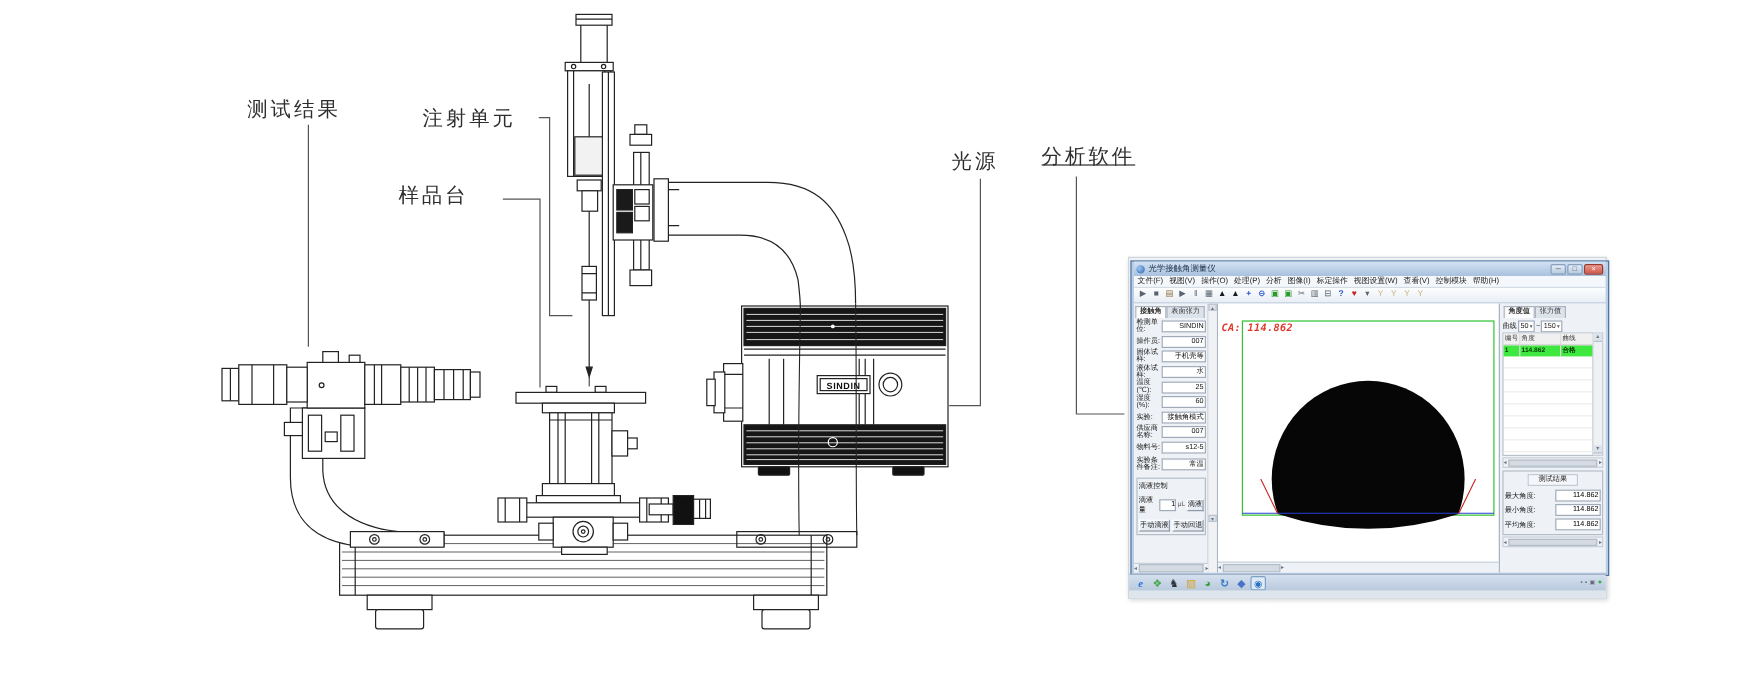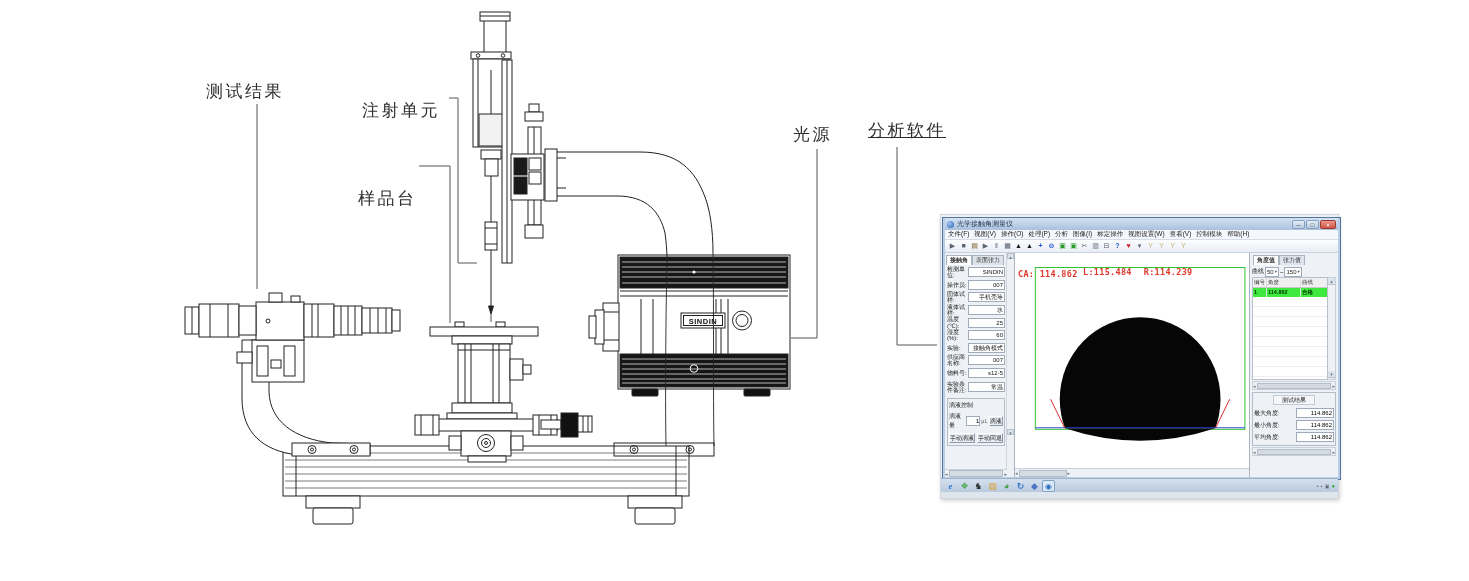--- a/index.html
+++ b/index.html
@@ -61,21 +61,21 @@
   .btnrow{display:flex;gap:2px;margin-top:3px;}
   .btnrow .btn{flex:1;height:10px;box-sizing:border-box;}
   .hscroll{position:absolute;left:0;bottom:0;height:7px;right:7px;background:#eef0f4;border-top:1px solid #c8d0da;
            display:flex;align-items:center;font-size:5px;color:#6b7683;}
   .hscroll .thumb{height:5px;background:#d4dbe3;border:1px solid #b3bdc9;flex:1;margin:0 1px;}
 
   
   .cpanel{flex:1;position:relative;background:#fff;overflow:hidden;}
   .meas{position:absolute;left:3px;font-family:"DejaVu Sans Mono",monospace;font-weight:bold;
         font-size:8.5px;color:#e0392b;letter-spacing:.3px;white-space:pre;}
-  .m1{top:4px;} .m2{top:16px;}
+  .m1{top:4px;} .m2{top:16px;font-style:italic;}
   .meas .rspace{margin-left:12px;}
   .cscroll{position:absolute;left:0;right:0;bottom:0;height:8px;background:#eef1f5;border-top:1px solid #c8d0da;
            display:flex;align-items:center;font-size:5px;color:#6b7683;}
   .cscroll .thumb{width:46px;height:5px;background:#d4dbe3;border:1px solid #b3bdc9;margin:0 1px;}
 
   
   .rpanel{width:89px;flex:none;border-left:1px solid #aab4c2;background:#eef1f5;padding:0 2px;box-sizing:border-box;position:relative;}
   .filterrow{display:flex;align-items:center;height:11px;font-size:6px;color:#222;gap:1px;}
   .mini-sel{background:#fff;border:1px solid #9fabb9;font-size:6px;height:8px;line-height:8px;padding:0 1px;display:flex;align-items:center;}
   .mini-sel .car{font-size:4.5px;color:#555;margin-left:1px;}
@@ -261,22 +261,22 @@
     <g stroke="#555" stroke-width="1">
       <path d="M257,104V289"></path>
       <path d="M449,98H458V263H477"></path>
       <path d="M419,166H450V323"></path>
       <path d="M817,149V338H791"></path>
       <path d="M897,147V345H937"></path>
     </g>
   </svg>
 
   <div class="dlabel" style="left:206px;top:80px;">测试结果</div>
-  <div class="dlabel" style="left:362px;top:87px;margin-top:12px;">注射单元</div>
-  <div class="dlabel" style="left:358px;top:151px;margin-top:36px;">样品台</div>
+  <div class="dlabel" style="left:352px;top:87px;">注射单元</div>
+  <div class="dlabel" style="left:332px;top:151px;">样品台</div>
   <div class="dlabel" style="left:793px;top:123px;">光源</div>
   <div class="dlabel" style="left:868px;top:119px;text-decoration:underline;">分析软件</div>
 
   <div class="desktop">
     <div class="window">
 
       <div class="titlebar">
         <span class="appicon"></span>
         <span class="wtitle">光学接触角测量仪</span>
         <span class="wbtn">─</span>
@@ -387,23 +387,20 @@
 
           <div class="lscroll">
             <div class="sb-b">▴</div>
               <div class="sb-sp"></div>
               <div class="sb-b">▾</div>
           </div>
           <div class="hscroll" style="right:7px;">◂<span class="thumb"></span>▸</div>
         </div>
 
         <div class="cpanel">
-          <div class="meas m1">
-            <span>L:115.484</span><span class="rspace">R:114.239</span>
-          </div>
           <div class="meas m2">CA: 114.862</div>
           <svg width="100%" height="100%" viewBox="0 0 230 216" preserveAspectRatio="none">
             <defs>
                 <clipPath id="cp">
                   <rect x="0" y="0" width="230" height="169"></rect>
                 </clipPath>
               </defs>
             <rect x="20" y="14" width="206" height="156" fill="none" stroke="#35c435" stroke-width="1"></rect>
             <circle cx="123" cy="141" r="79" fill="#060606" clip-path="url(#cp)"></circle>
             <path d="M49,169 Q123,193 197,169 Z" fill="#060606"></path>

